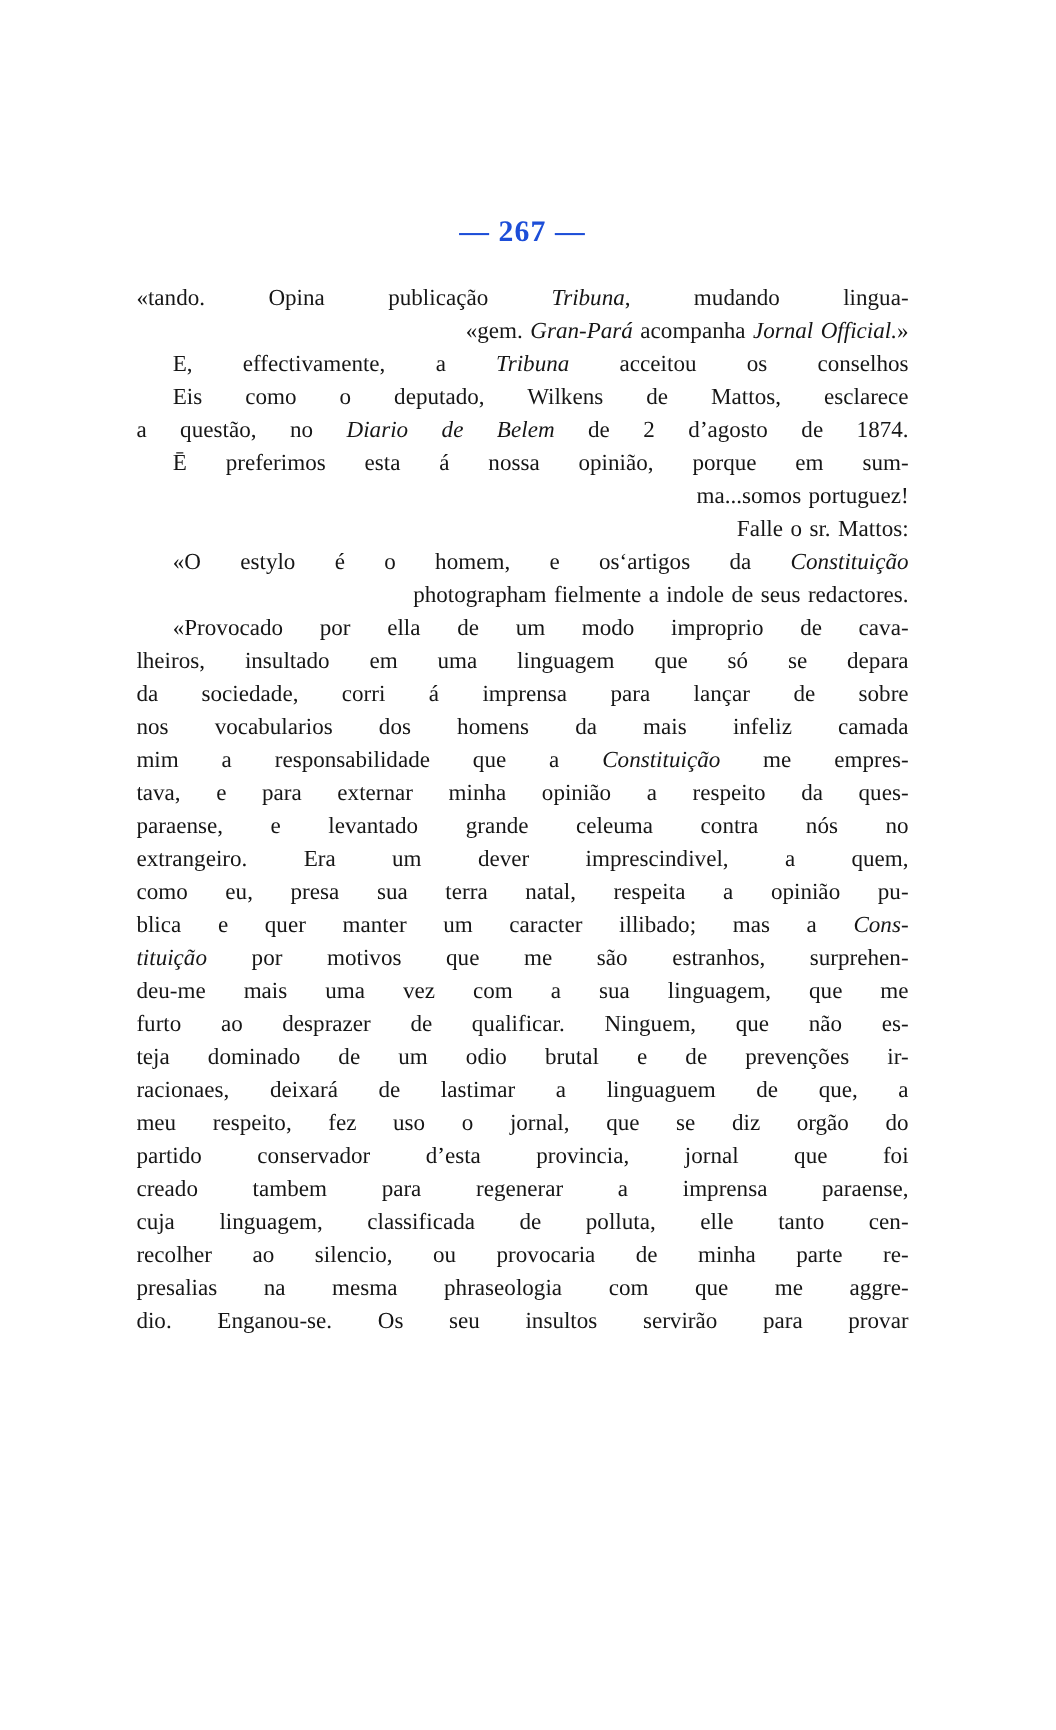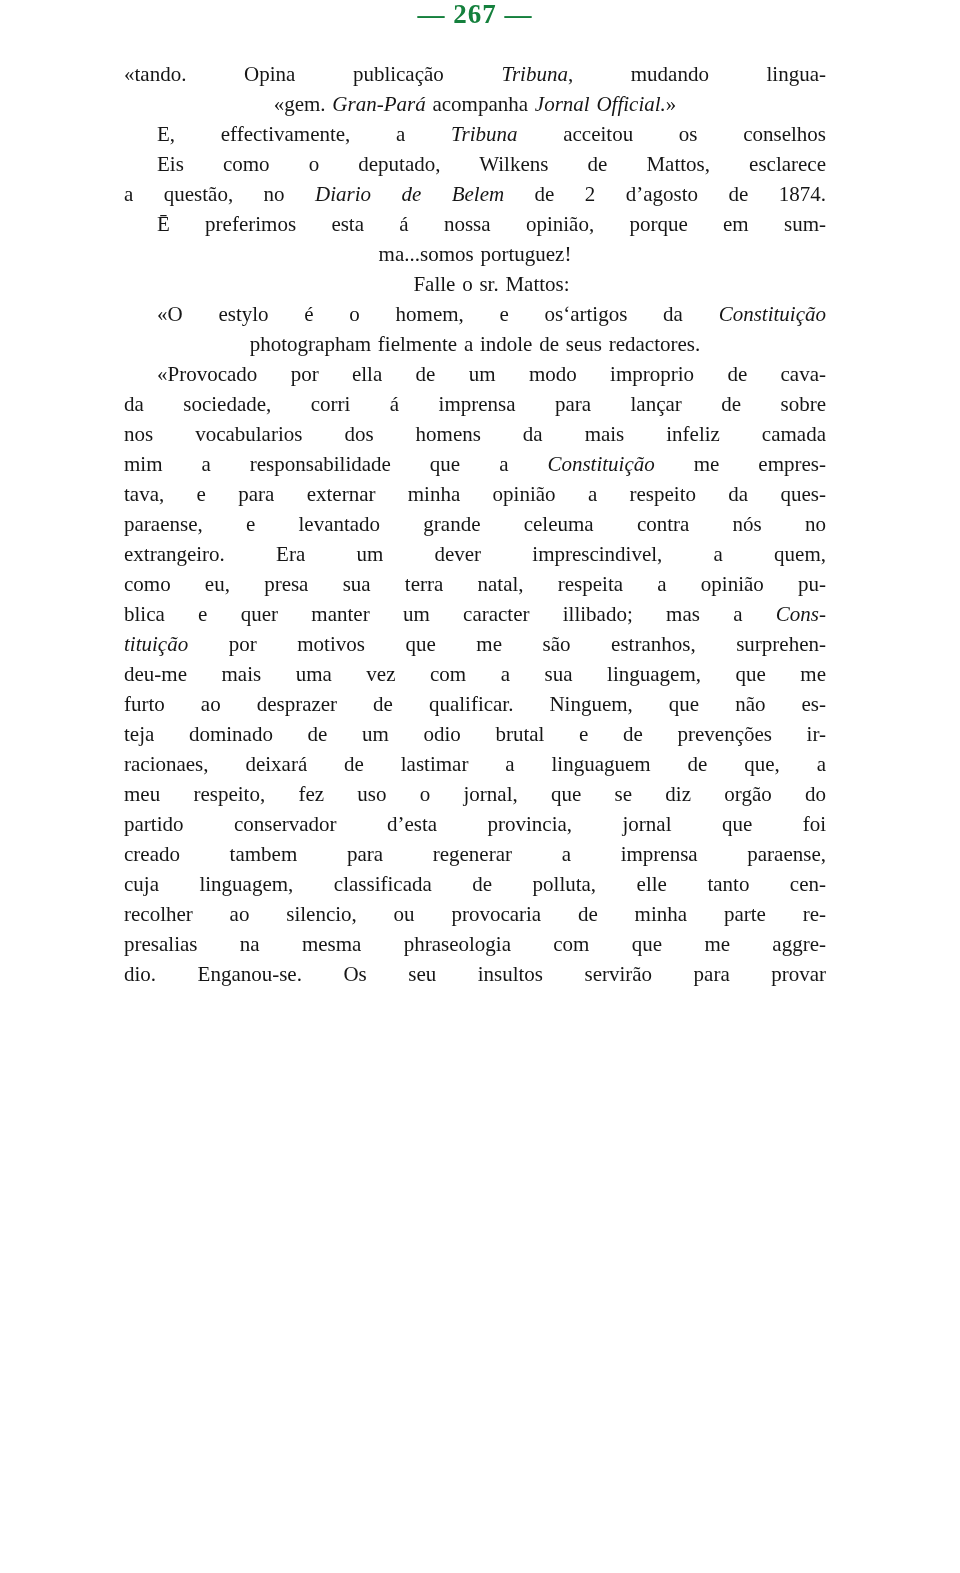--- a/index.html
+++ b/index.html
@@ -14,40 +14,41 @@
     font-family: "Liberation Serif", "DejaVu Serif", serif;
     color: #161616;
     overflow: hidden;
   }
   .book-page {
     position: absolute;
     inset: 0;
     background: #ffffff;
   }
   .page-number {
+    padding-top: 196px;
     width: 702px;
     margin-left: 124px;
     text-align: center;
     font-size: 27px;
     font-weight: 700;
     line-height: 28px;
     letter-spacing: 1px;
-    color: #15803d;
+    color: #1d4ed8;
   }
   .text-block {
     width: 702px;
     margin-left: 124px;
     margin-top: 31px;
     font-size: 21px;
     line-height: 30px;
   }
   .line {
     height: 30px;
     overflow: hidden;
-    text-align: center;
+    text-align: right;
     word-spacing: 1.5px;
     white-space: normal;
   }
   .line.just {
     text-align: justify;
     text-align-last: justify;
   }
   .line.indent {
     text-indent: 33px;
   }
@@ -65,20 +66,21 @@
       <div class="line"><span>«gem. </span><em>Gran-Pará</em><span> acompanha </span><em>Jornal Official.</em><span>»</span></div>
       <div class="line indent just"><span>E, effectivamente, a </span><em>Tribuna</em><span> acceitou os conselhos</span></div>
       <div class="line indent just"><span>Eis como o deputado, Wilkens de Mattos, esclarece</span></div>
       <div class="line just"><span>a questão, no </span><em>Diario de Belem</em><span> de 2 d’agosto de 1874.</span></div>
       <div class="line indent just"><span>Ē preferimos esta á nossa opinião, porque em sum-</span></div>
       <div class="line"><span>ma...somos portuguez!</span></div>
       <div class="line indent"><span>Falle o sr. Mattos:</span></div>
       <div class="line indent just"><span>«O estylo é o homem, e os‘artigos da </span><em>Constituição</em></div>
       <div class="line"><span>photographam fielmente a indole de seus redactores.</span></div>
       <div class="line indent just"><span>«Provocado por ella de um modo improprio de cava-</span></div>
+      <div class="line just"><span>lheiros, insultado em uma linguagem que só se depara</span></div>
       <div class="line just"><span>da sociedade, corri á imprensa para lançar de sobre</span></div>
       <div class="line just"><span>nos vocabularios dos homens da mais infeliz camada</span></div>
       <div class="line just"><span>mim a responsabilidade que a </span><em>Constituição</em><span> me empres-</span></div>
       <div class="line just"><span>tava, e para externar minha opinião a respeito da ques-</span></div>
       <div class="line just"><span>paraense, e levantado grande celeuma contra nós no</span></div>
       <div class="line just"><span>extrangeiro. Era um dever imprescindivel, a quem,</span></div>
       <div class="line just"><span>como eu, presa sua terra natal, respeita a opinião pu-</span></div>
       <div class="line just"><span>blica e quer manter um caracter illibado; mas a </span><em>Cons-</em></div>
       <div class="line just"><em>tituição</em><span> por motivos que me são estranhos, surprehen-</span></div>
       <div class="line just"><span>deu-me mais uma vez com a sua linguagem, que me</span></div>

